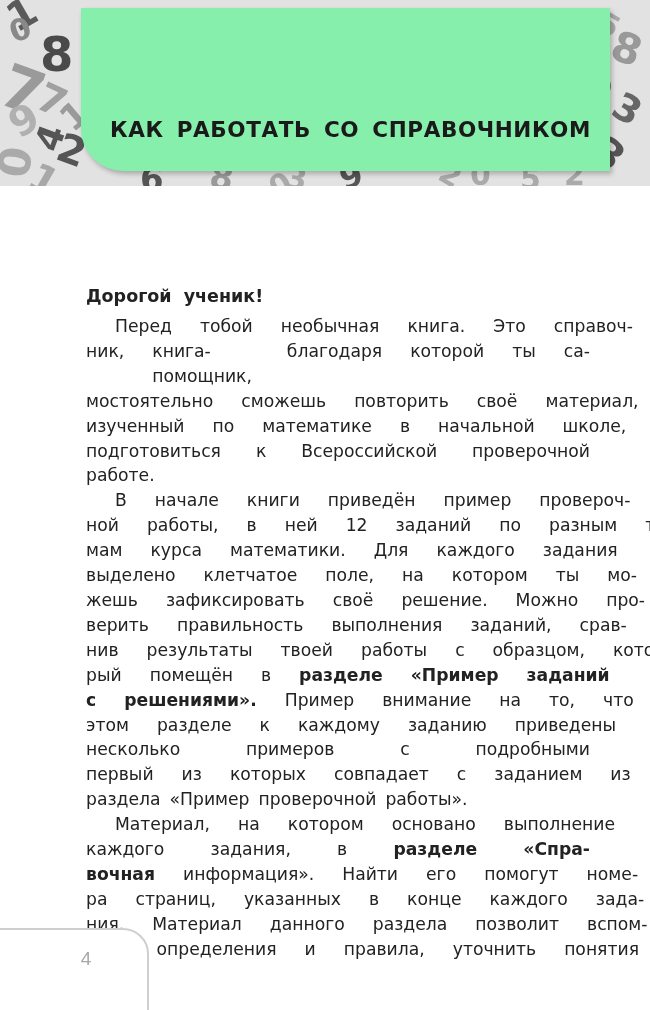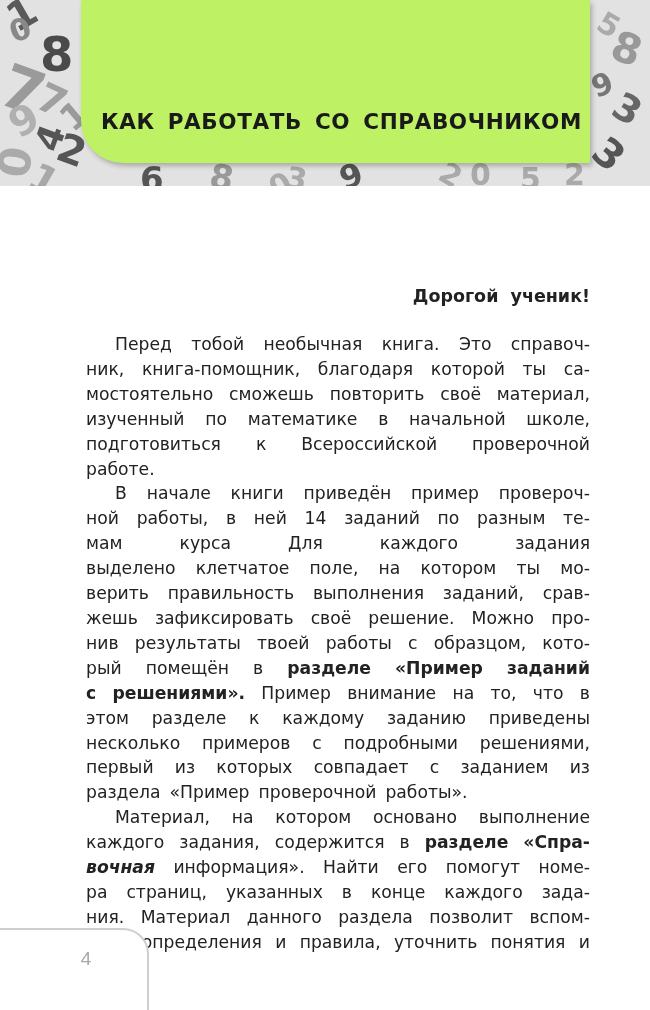--- a/index.html
+++ b/index.html
@@ -10,40 +10,41 @@
     }
     .banner {
       position: absolute; left: 0; top: 0; width: 650px; height: 186px;
       background: #e2e2e2; overflow: hidden;
     }
     .digit {
       position: absolute; font-family: "DejaVu Sans", sans-serif; font-weight: bold;
       line-height: 1; user-select: none;
     }
     .title-box {
-      position: absolute; left: 81px; top: 0; width: 509px; height: 163px;
-      background: #bef264; border-bottom-left-radius: 42px;
+      position: absolute; left: 81px; top: 8px; width: 509px; height: 163px;
+      background: #86efac; border-bottom-left-radius: 42px;
       box-shadow: 2px 3px 5px rgba(0,0,0,0.25);
+      padding-left: 20px;
     }
     .title {
       position: absolute; left: 20px; right: 10px; top: 109px;
       font-family: "DejaVu Sans", sans-serif; font-weight: bold; font-size: 21.5px;
       letter-spacing: 0.6px; word-spacing: 5px; color: #1a1a1a; white-space: nowrap;
       text-align: center;
     }
     .content {
       position: absolute; left: 86px; top: 284px; width: 504px;
       font-family: "DejaVu Sans", sans-serif; font-size: 17.2px; line-height: 24.9px;
       color: #222;
     }
     .greeting {
-      text-align: right; font-weight: bold; font-size: 17.5px; margin: 0 0 24px 0;
+      text-align: left; font-weight: bold; font-size: 17.5px; margin: 0 0 6px 0;
       word-spacing: 6px; line-height: 24px;
     }
-    .j { display: flex; justify-content: space-between; }
+    .j { display: flex; justify-content: space-between; gap: 28px; }
     .j.last { justify-content: flex-start; gap: 9px; }
     .j.indent { padding-left: 29px; }
     .page-box {
       position: absolute; left: -3px; top: 928px; width: 148px; height: 90px;
       border: 2px solid #cfcfcf; border-top-right-radius: 26px; background: #fff;
     }
     .page-num {
       position: absolute; left: 0; width: 174px; top: 18px; text-align: center;
       font-family: "Liberation Sans", sans-serif; font-size: 19px; color: #a8a8a8;
     }
@@ -133,56 +134,57 @@
         <span>книги</span>
         <span>приведён</span>
         <span>пример</span>
         <span>провероч-</span>
       </div>
       <div class="j">
         <span>ной</span>
         <span>работы,</span>
         <span>в</span>
         <span>ней</span>
-        <span>14</span>
+        <span>12</span>
         <span>заданий</span>
         <span>по</span>
         <span>разным</span>
         <span>те-</span>
       </div>
       <div class="j">
         <span>мам</span>
         <span>курса</span>
+        <span>математики.</span>
         <span>Для</span>
         <span>каждого</span>
         <span>задания</span>
       </div>
       <div class="j">
         <span>выделено</span>
         <span>клетчатое</span>
         <span>поле,</span>
         <span>на</span>
         <span>котором</span>
         <span>ты</span>
         <span>мо-</span>
       </div>
       <div class="j">
-        <span>верить</span>
-        <span>правильность</span>
-        <span>выполнения</span>
-        <span>заданий,</span>
-        <span>срав-</span>
-      </div>
-      <div class="j">
         <span>жешь</span>
         <span>зафиксировать</span>
         <span>своё</span>
         <span>решение.</span>
         <span>Можно</span>
         <span>про-</span>
+      </div>
+      <div class="j">
+        <span>верить</span>
+        <span>правильность</span>
+        <span>выполнения</span>
+        <span>заданий,</span>
+        <span>срав-</span>
       </div>
       <div class="j">
         <span>нив</span>
         <span>результаты</span>
         <span>твоей</span>
         <span>работы</span>
         <span>с</span>
         <span>образцом,</span>
         <span>кото-</span>
       </div>
@@ -210,21 +212,20 @@
         <span>к</span>
         <span>каждому</span>
         <span>заданию</span>
         <span>приведены</span>
       </div>
       <div class="j">
         <span>несколько</span>
         <span>примеров</span>
         <span>с</span>
         <span>подробными</span>
-        <span>решениями,</span>
       </div>
       <div class="j">
         <span>первый</span>
         <span>из</span>
         <span>которых</span>
         <span>совпадает</span>
         <span>с</span>
         <span>заданием</span>
         <span>из</span>
       </div>
@@ -237,27 +238,26 @@
       <div class="j indent">
         <span>Материал,</span>
         <span>на</span>
         <span>котором</span>
         <span>основано</span>
         <span>выполнение</span>
       </div>
       <div class="j">
         <span>каждого</span>
         <span>задания,</span>
-        <span>содержится</span>
         <span>в</span>
         <span style="font-weight: bold;">разделе</span>
         <span style="font-weight: bold;">«Спра-</span>
       </div>
       <div class="j">
-        <span style="font-weight: bold; font-style: italic;">вочная</span>
+        <span style="font-weight: bold;">вочная</span>
         <span style="font-weight: normal;">информация».</span>
         <span>Найти</span>
         <span>его</span>
         <span>помогут</span>
         <span>номе-</span>
       </div>
       <div class="j">
         <span>ра</span>
         <span>страниц,</span>
         <span>указанных</span>

